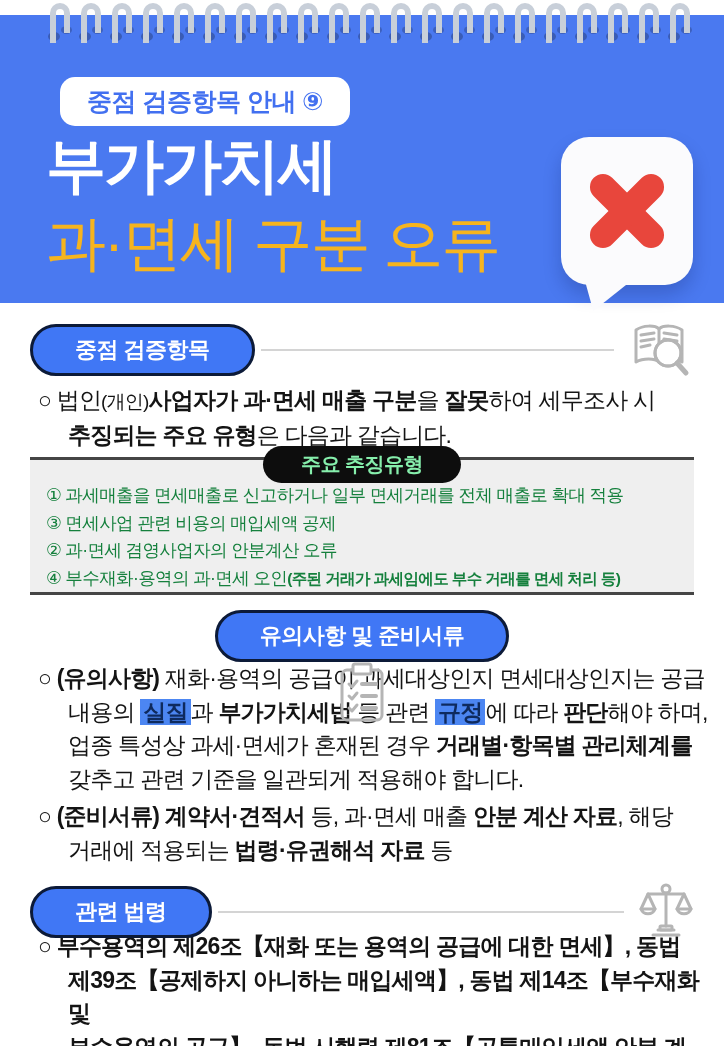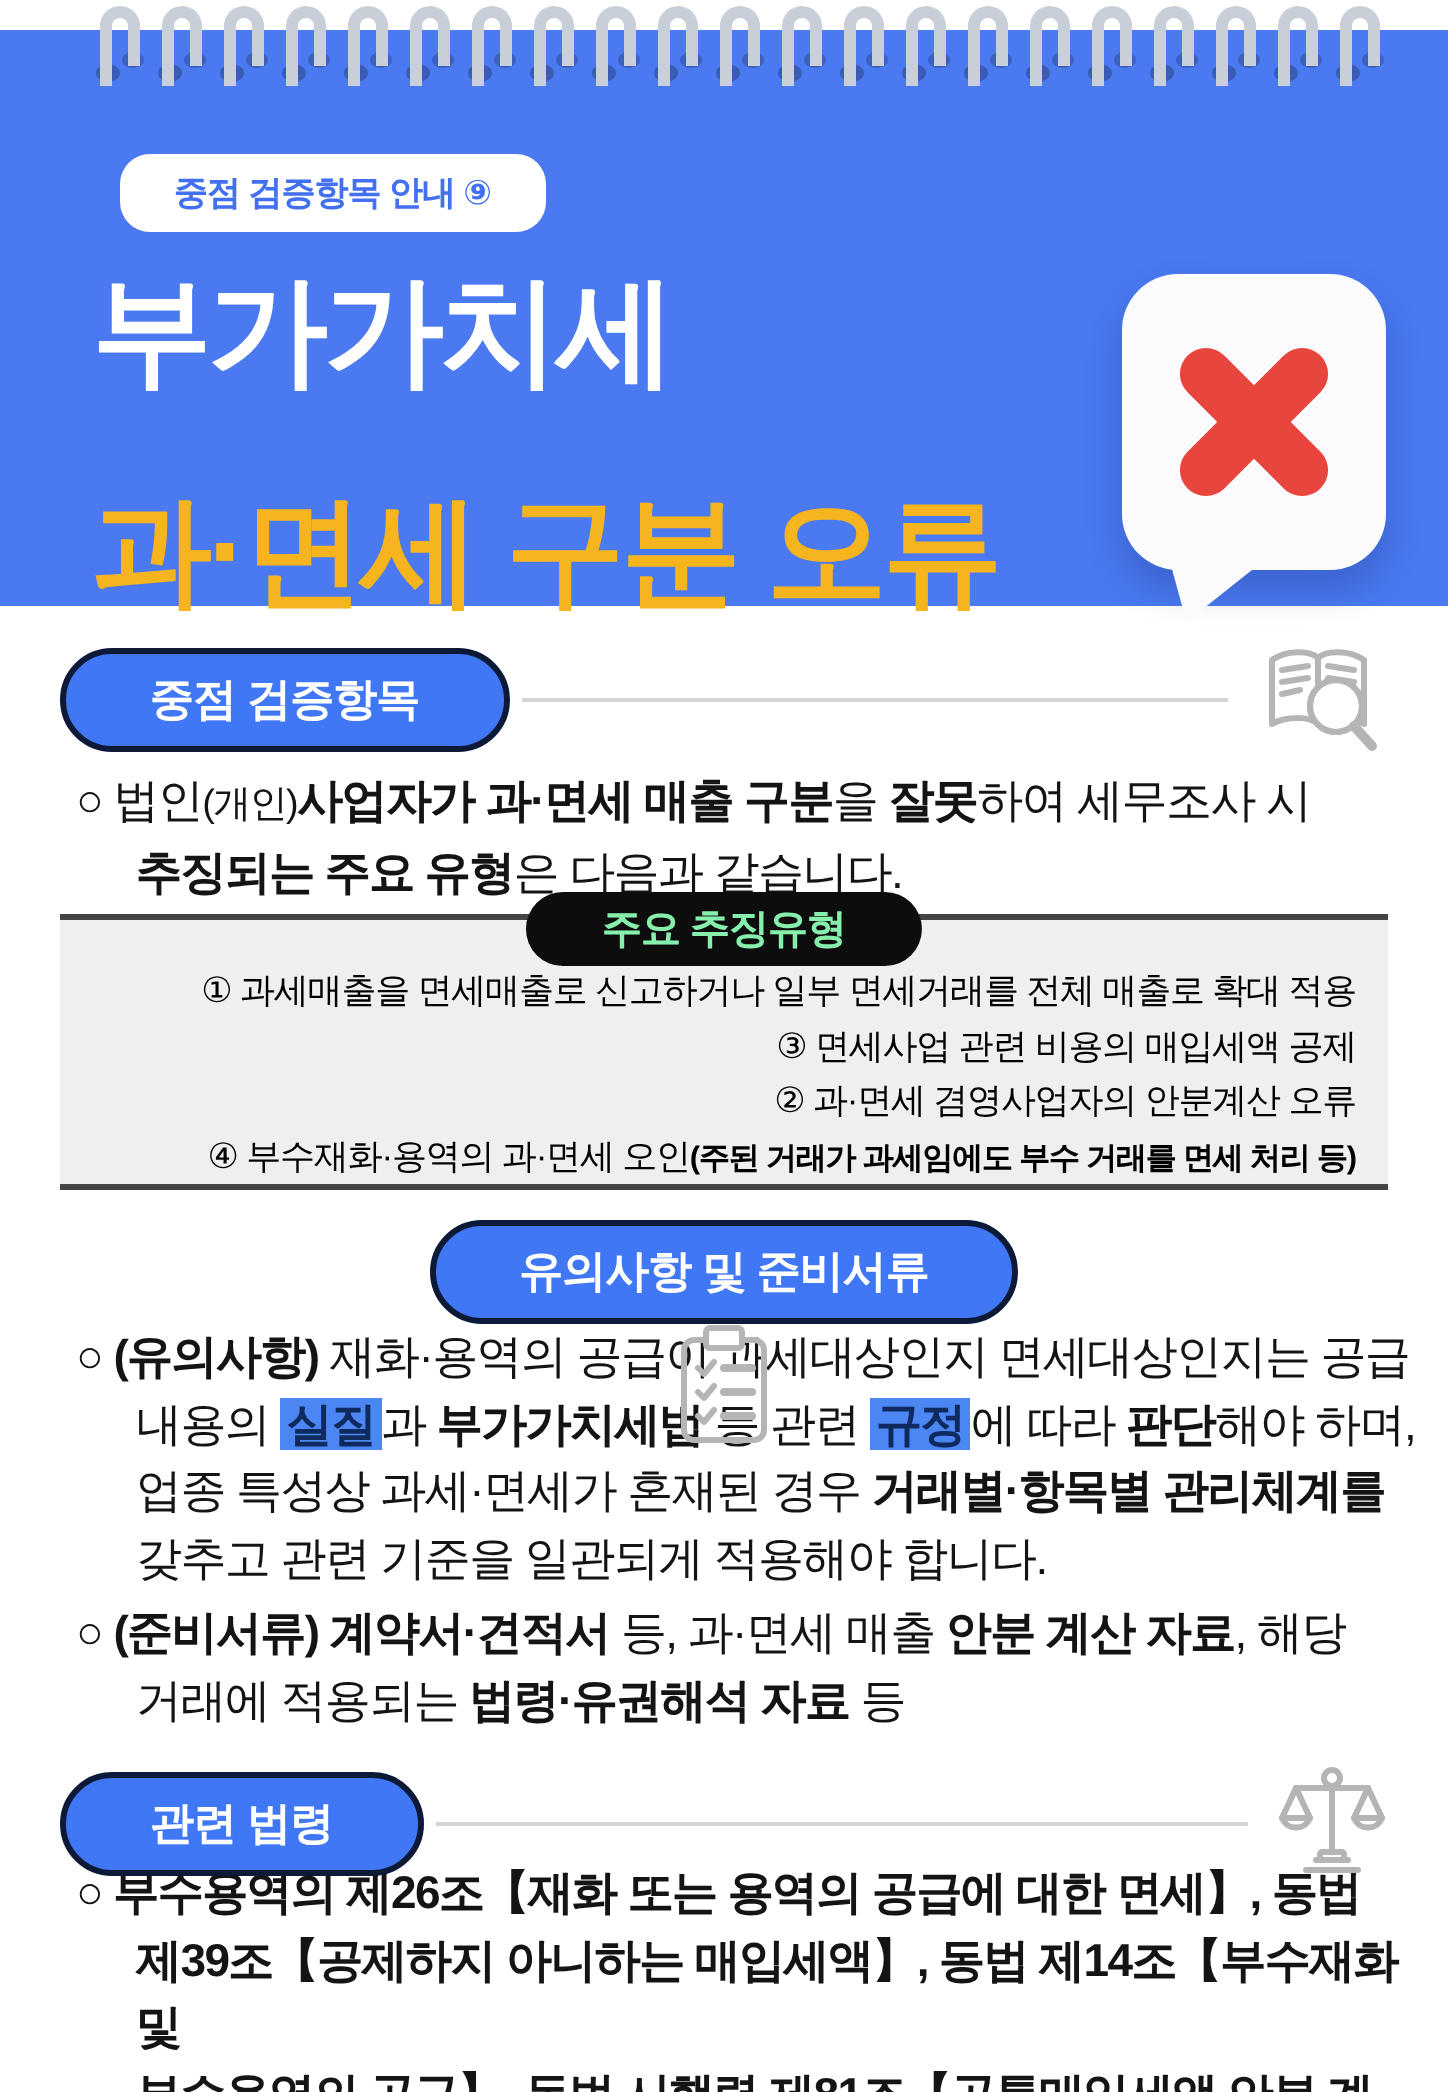--- a/index.html
+++ b/index.html
@@ -22,30 +22,30 @@
   .ring .hook {
     position:absolute; left:0; top:0; width:20px; height:30px;
     border:6px solid #c8cfd9; border-bottom:none; border-radius:11px 11px 0 0;
   }
   .ring .hook::after {
     content:''; position:absolute; left:-6px; top:23px; width:6px; height:11px; background:#c8cfd9;
   }
 
   .badge {
     position:absolute; left:60px; top:62px; background:#ffffff; color:#4270f0;
-    font-size:17px; font-weight:700; padding:8px 27px; border-radius:15px; z-index:2;
+    font-size:25px; font-weight:700; padding:8px 27px; border-radius:15px; z-index:2;
     letter-spacing:-0.5px;
   }
   .title1 {
     position:absolute; left:46px; top:118px; font-size:60px; line-height:66px;
     font-weight:800; color:#ffffff; letter-spacing:-2px; z-index:2;
   }
   .title2 {
     position:absolute; left:46px; top:196px; font-size:60px; line-height:66px;
-    font-weight:700; color:#f6b41e; letter-spacing:-2px; z-index:2;margin-top:32px;
+    font-weight:400; color:#f6b41e; letter-spacing:-2px; z-index:2;
   }
 
   
   .bubble {
     position:absolute; left:561px; top:122px; width:132px; height:148px;
     background:#fbfbfd; border-radius:28px; z-index:2;
     box-shadow:0 10px 18px rgba(10,25,80,.22);
   }
   .bubble .tail {
     position:absolute; left:24px; bottom:-26px; width:46px; height:30px;
@@ -83,21 +83,21 @@
   .types-box {
     position:absolute; left:30px; top:457px; width:664px; height:138px;
     background:#efefef; border-top:3px solid #454545; border-bottom:3px solid #454545;
   }
   .types-title {
     position:absolute; left:50%; top:-14px; transform:translateX(-50%);
     background:#0d0d0d; color:#86efac; font-size:20px; font-weight:700;
     padding:5px 38px; border-radius:999px; white-space:nowrap; letter-spacing:-0.5px;
   }
   .types-list { list-style:none; padding:22px 16px 0 16px; }
-  .types-list li { font-size:17.5px; line-height:27.5px; letter-spacing:-0.6px; color:#000000;text-align:right; }
+  .types-list li { font-size:17.5px; line-height:27.5px; letter-spacing:-0.6px; color:#15803d; }
   .types-list .sm { font-size:15.5px;font-weight:bold; }
 </style>
 </head>
 <body>
 
 <div class="page">
 
   <div class="blue-header">
     <div class="badge">중점 검증항목 안내 ⑨</div>
     <div class="title1">부가가치세</div>

